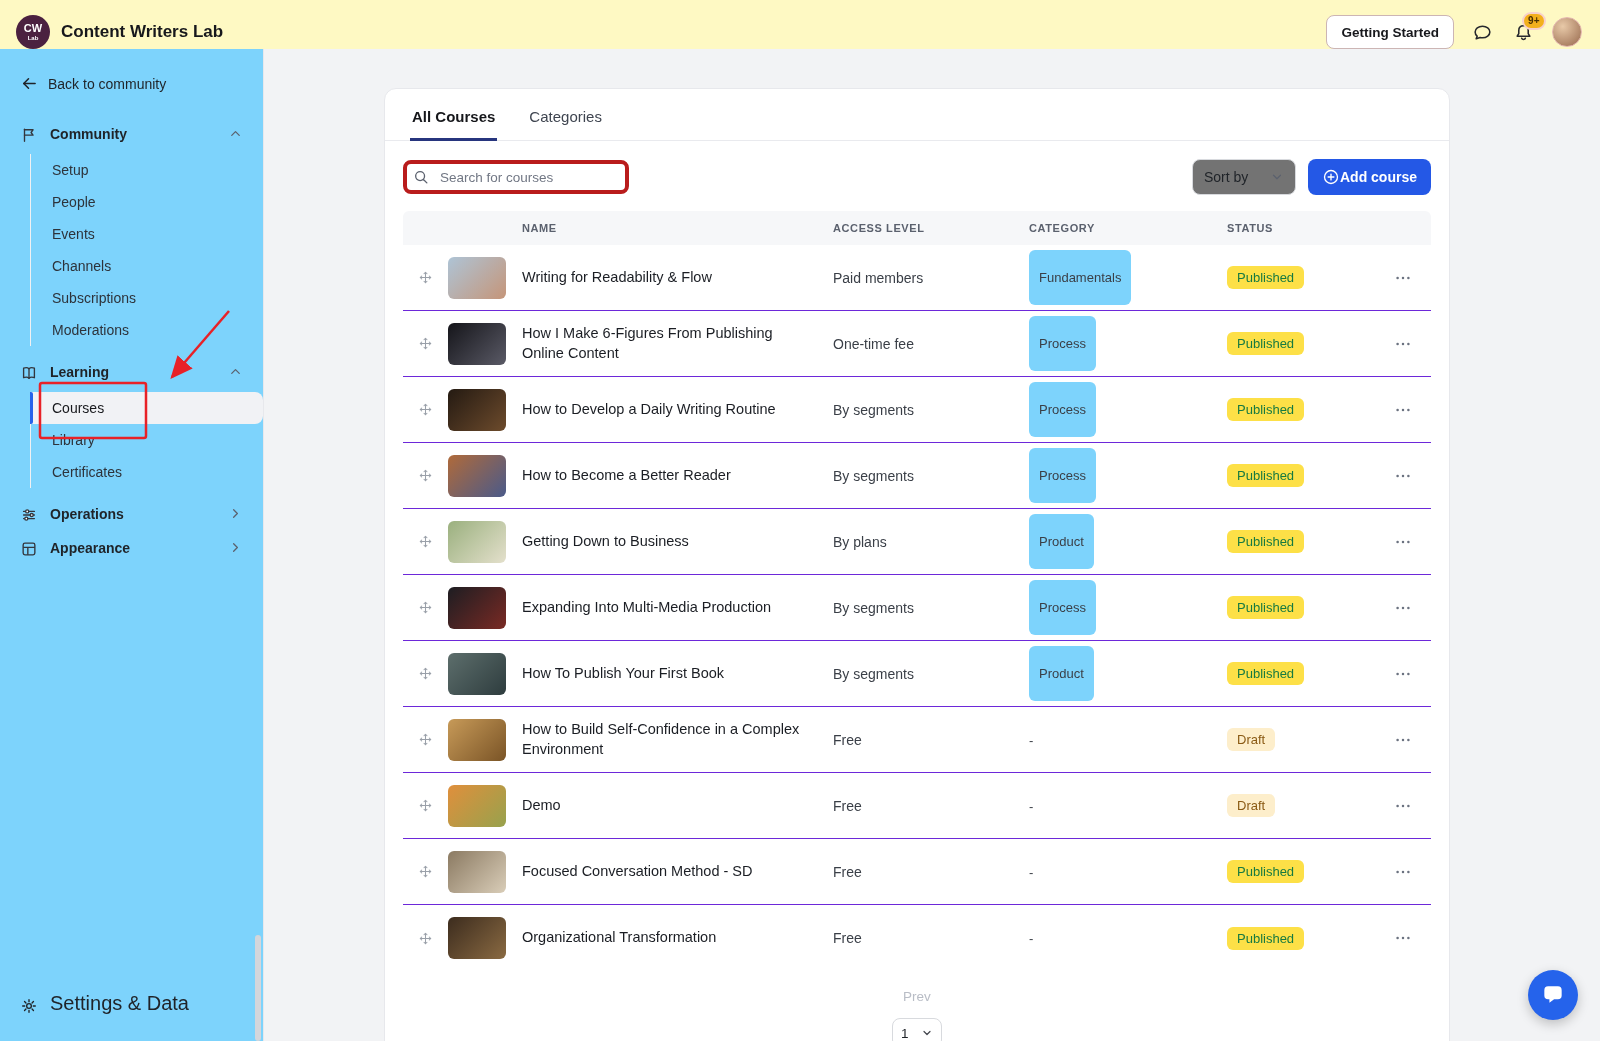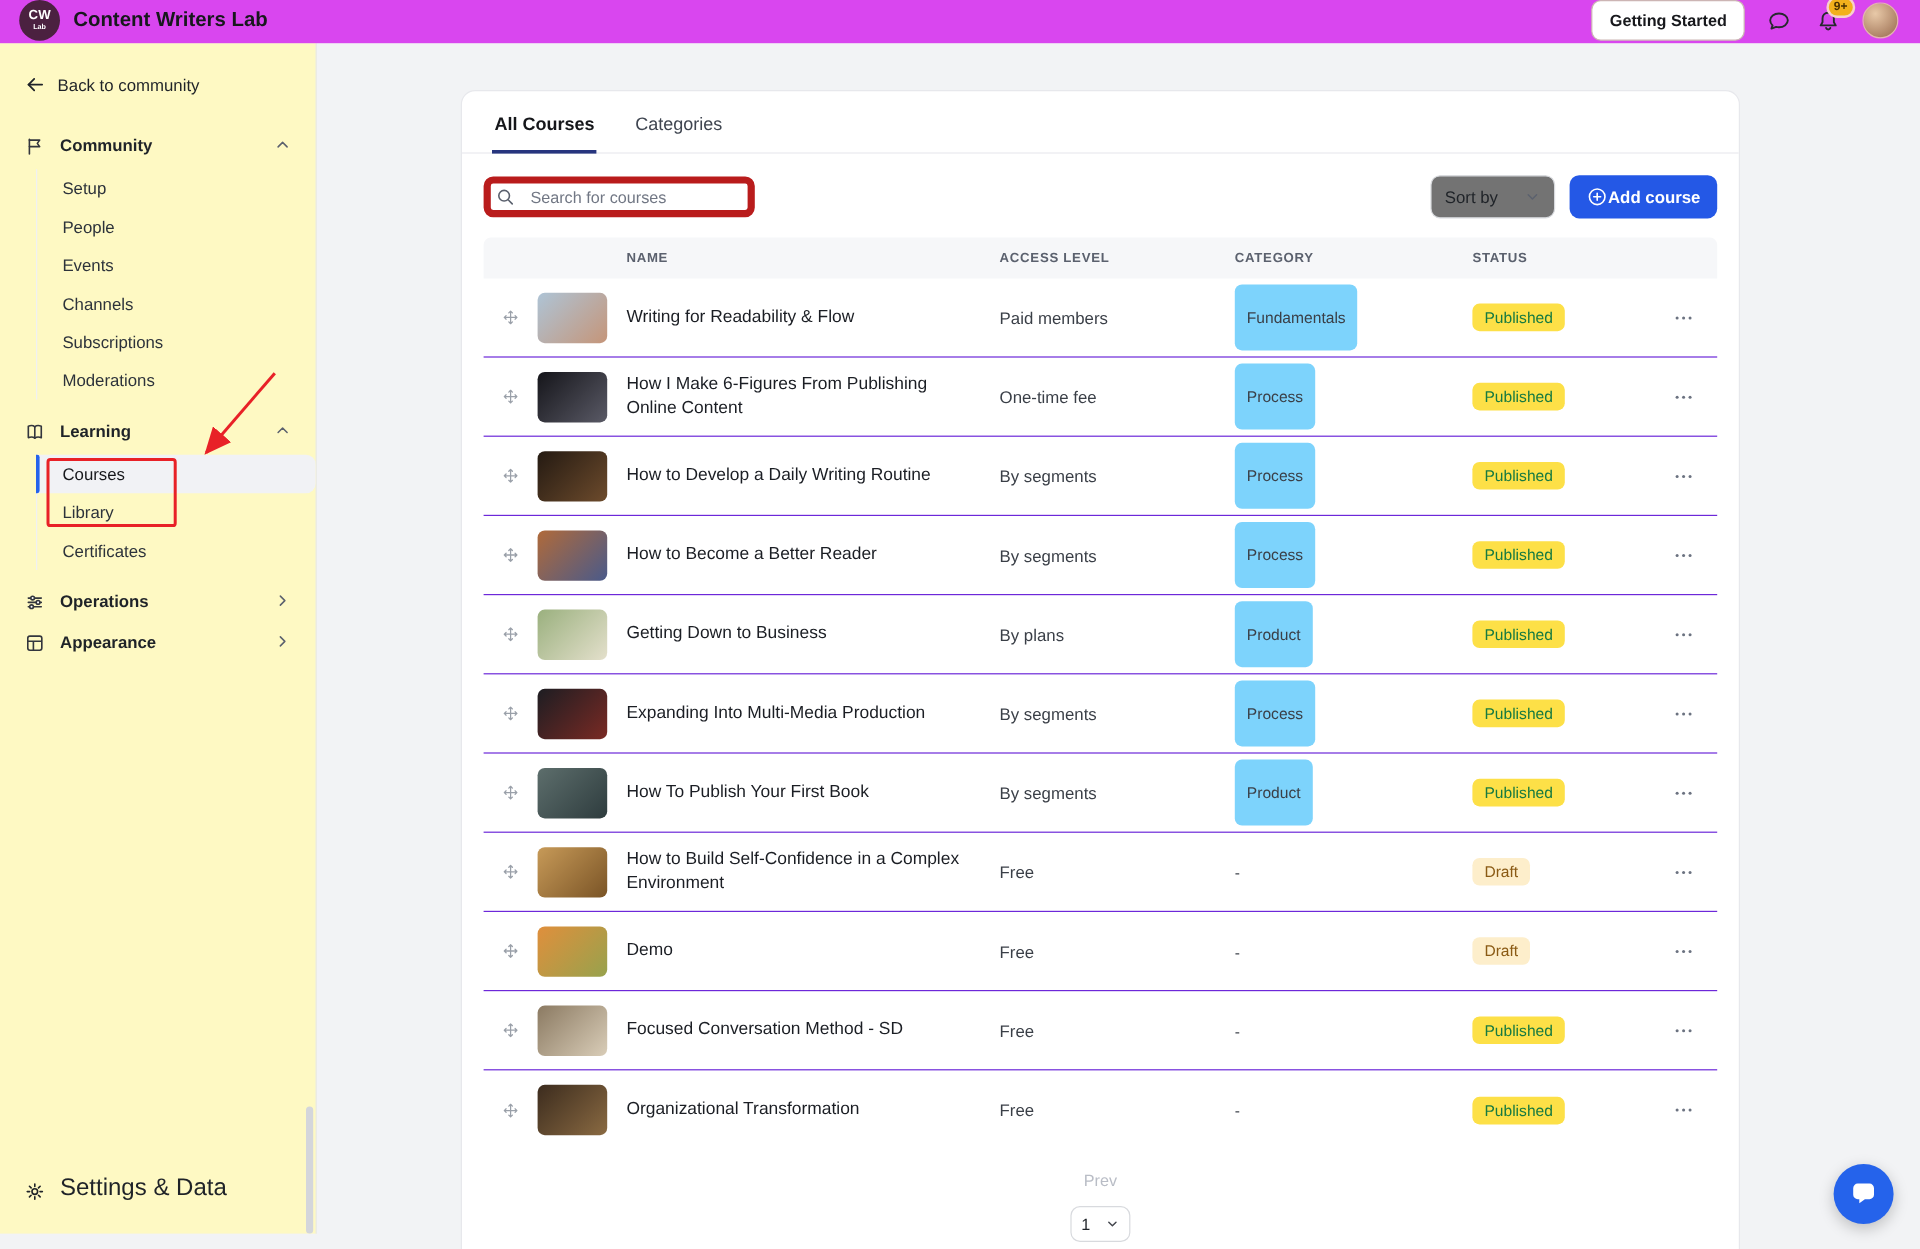--- a/index.html
+++ b/index.html
@@ -5,21 +5,21 @@
   * { margin:0; padding:0; box-sizing:border-box; }
   html,body { width:1600px; height:1041px; overflow:hidden; }
   body {
     font-family:"Liberation Sans", sans-serif;
     font-size:14px; color:#1f2328; background:#f2f3f5; position:relative;
   }
   svg { display:block; }
 
   
   .topbar {
-    height:36px; background:#d946ef; display:flex; align-items:flex-start;
+    height:49px; background:#fef9c3; display:flex; align-items:flex-end;
     justify-content:space-between; padding:0 18px 0 16px; position:relative; z-index:10;
   }
   .brand { display:flex; align-items:center; gap:11px; }
   .logo {
     width:34px; height:34px; border-radius:50%; background:#4b2140; color:#fff;
     display:flex; flex-direction:column; align-items:center; justify-content:center;
     font-weight:700; font-size:11px; line-height:1; cursor:pointer;
   }
   .logo-sub { font-size:6px; font-weight:600; margin-top:1px; }
   .brand-title { font-weight:700; font-size:17px; color:#17181c; }
@@ -36,21 +36,21 @@
   .avatar {
     width:30px; height:30px; border-radius:50%; cursor:pointer;
     background:radial-gradient(circle at 35% 30%, #e8c9a8, #96684c); border:1px solid #e4b6b0;
   }
 
   
   .app { display:flex; height:992px; }
 
   
   .sidebar {
-    width:264px; min-width:264px; background:#fef9c3; border-right:1px solid #e7e8ec;
+    width:264px; min-width:264px; background:#7dd3fc; border-right:1px solid #e7e8ec;
     display:flex; flex-direction:column; padding-top:26px; position:relative;
   }
   .back-row { display:flex; align-items:center; gap:11px; padding:0 20px; margin-bottom:26px;
     font-size:14px; font-weight:500; color:#1f2328; cursor:pointer; }
   .section-header {
     display:flex; align-items:flex-start; gap:12px; padding:8px 20px; font-size:14px;
     font-weight:600; color:#1f2328; cursor:pointer;
   }
   .section-header .chev { margin-left:auto; color:#5b616e; }
   .section-icon { color:#33363d; }
@@ -77,21 +77,21 @@
 
   .tabs { display:flex; gap:30px; padding:0 25px; border-bottom:1px solid #e9eaee; }
   .tab { padding:19px 2px 15px; font-size:15px; color:#3f4550; cursor:pointer; position:relative; font-weight:500; }
   .tab.active { font-weight:700; color:#15161a; }
   .tab.active::after { content:''; position:absolute; left:0; right:0; bottom:-1px; height:3px; background:#27357e; }
 
   .toolbar { display:flex; align-items:center; justify-content:space-between; padding:18px 18px 12px; }
   .search-wrap { position:relative; }
   .search-wrap .search-ic { position:absolute; left:10px; top:9px; color:#5b616e; }
   .search-input {
-    width:226px; height:34px; border:6px solid #b91c1c; border-radius:8px;
+    width:226px; height:34px; border:4px solid #b91c1c; border-radius:8px;
     padding:0 10px 0 33px; font-family:inherit; font-size:13.5px; color:#0f172a; outline:none;
   }
   .search-input::placeholder { color:#717784; }
   .toolbar-right { display:flex; align-items:center; gap:12px; }
   .sort-btn {
     height:36px; min-width:104px; border:1px solid #d8dade; border-radius:8px; background:#737373;
     display:flex; align-items:center; justify-content:space-between; gap:18px; padding:0 11px;
     font-size:14px; color:#1f2328; cursor:pointer;
   }
   .sort-btn .chev { color:#5b616e; }

